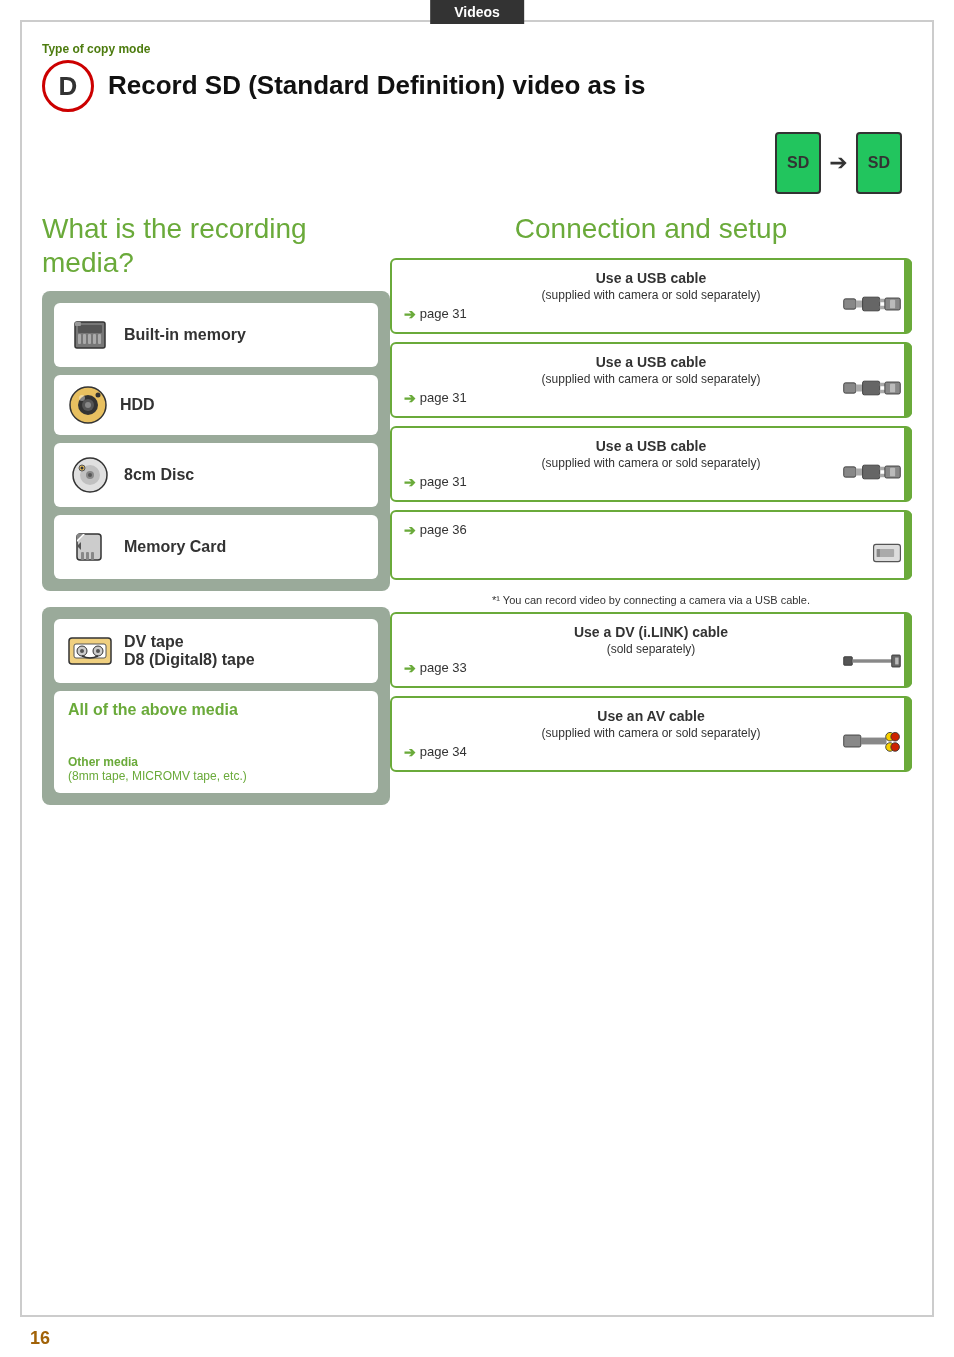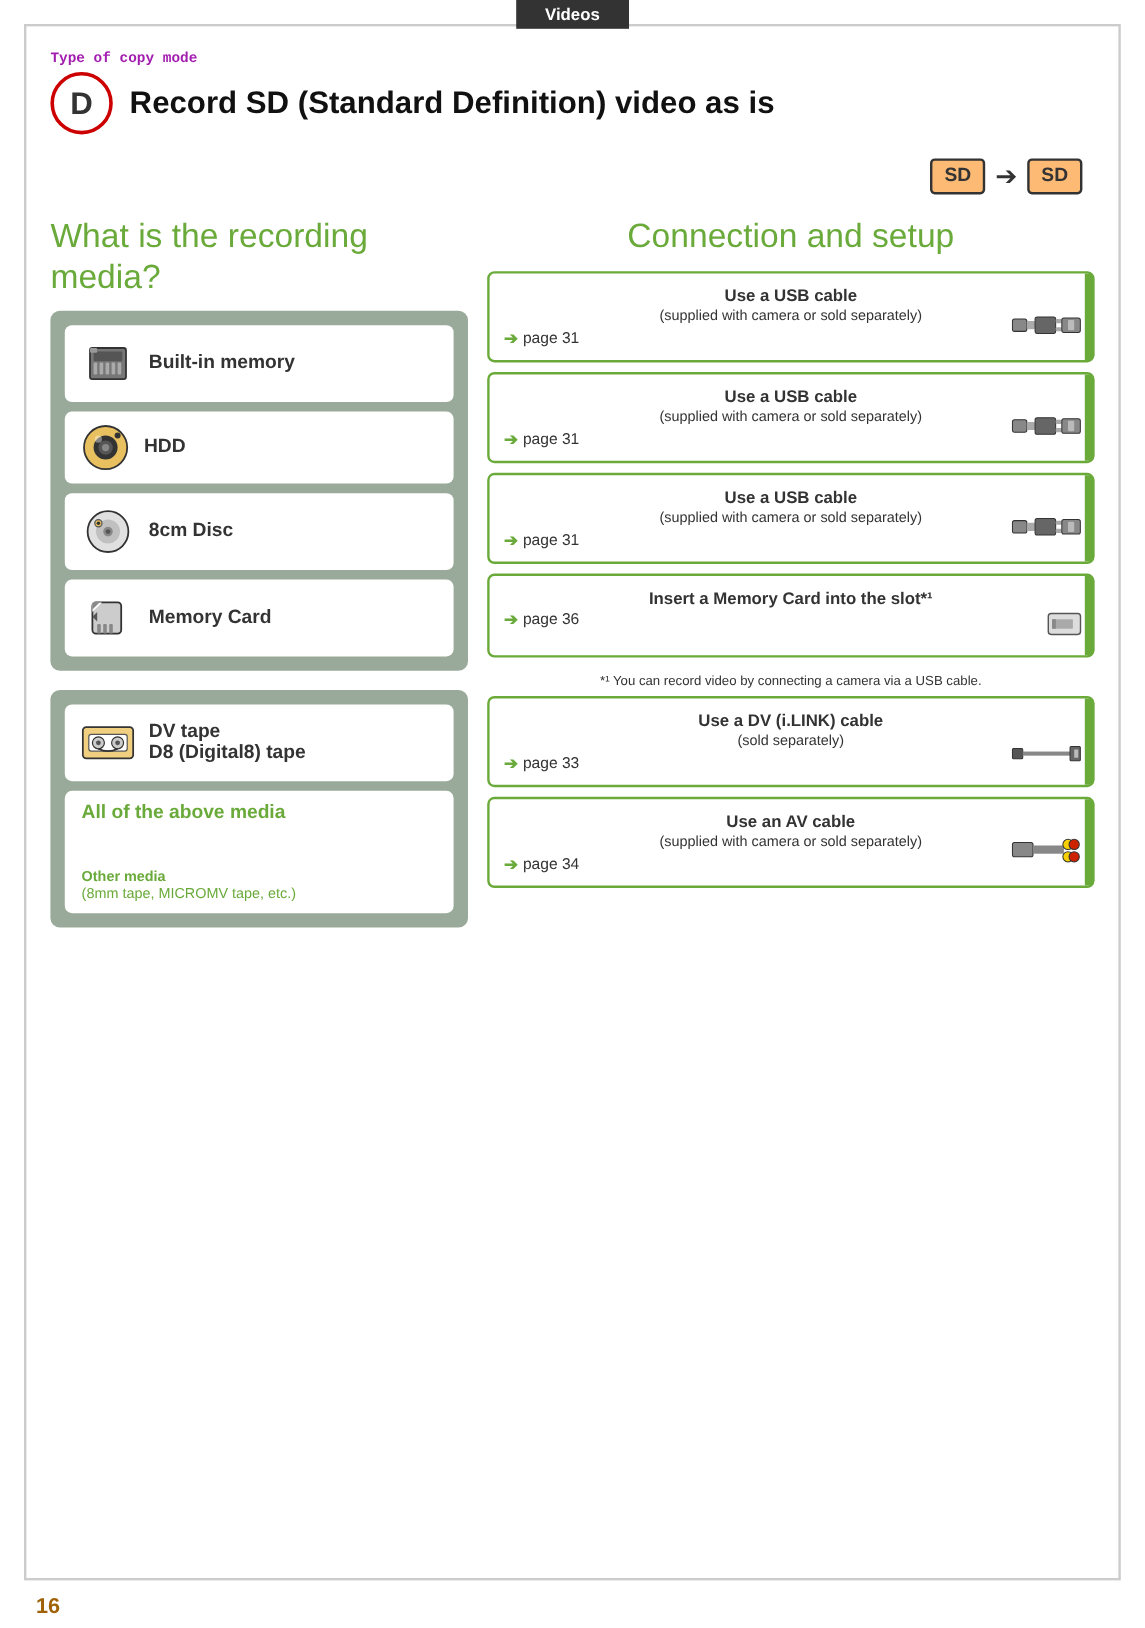--- a/index.html
+++ b/index.html
@@ -35,23 +35,22 @@
       bottom: 40px;
       border: 2px solid #ccc;
       background: #fff;
       padding: 20px;
     }
 
     
     .type-label {
       font-size: 12px;
       font-weight: bold;
-      color: #a21caf;
+      color: #4d7c0f;
       margin-bottom: 4px;
-      font-family: Liberation Mono, monospace;
     }
 
     
     .title-row {
       display: flex;
       align-items: center;
       margin-bottom: 20px;
     }
 
     .d-badge {
@@ -82,37 +81,36 @@
       display: flex;
       justify-content: flex-end;
       align-items: center;
       margin-bottom: 18px;
       padding-right: 10px;
     }
 
     .sd-box {
       border: 2px solid #333;
       border-radius: 4px;
-      padding: 4px 10px;
+      padding: 20px 10px;
       font-size: 16px;
       font-weight: bold;
       color: #333;
-      background: #fdba74;
+      background: #22c55e;
     }
 
     .sd-arrow {
       font-size: 22px;
       margin: 0 8px;
       color: #333;
     }
 
     
     .two-col {
       display: flex;
-      gap: 16px;
       flex: 1;
     }
 
     .left-col {
       width: 40%;
       display: flex;
       flex-direction: column;
       gap: 0;
     }
 
@@ -506,21 +504,20 @@
               <rect x="44" y="8" width="6" height="4" rx="1" fill="#aaa"></rect>
               <rect x="44" y="16" width="6" height="4" rx="1" fill="#aaa"></rect>
               <rect x="50" y="7" width="18" height="14" rx="2" fill="#888" stroke="#333" stroke-width="1"></rect>
               <rect x="56" y="9" width="6" height="10" rx="1" fill="#bbb"></rect>
             </svg>
           </div>
         </div>
 
         <div class="connection-item">
           <div class="green-line-right"></div>
-          <div class="conn-title">Insert a Memory Card into the slot*¹</div>
           <div class="conn-page">
             <span class="arrow-bullet">➔</span>
             <span>page 36</span>
           </div>
           <div class="conn-device">
             <svg class="memory-card-slot-svg" viewBox="0 0 38 26">
               <rect x="2" y="2" width="34" height="22" rx="3" fill="#ddd" stroke="#555" stroke-width="1.5"></rect>
               <rect x="6" y="8" width="22" height="10" rx="1" fill="#aaa"></rect>
               <rect x="6" y="8" width="4" height="10" rx="0" fill="#888"></rect>
             </svg>

